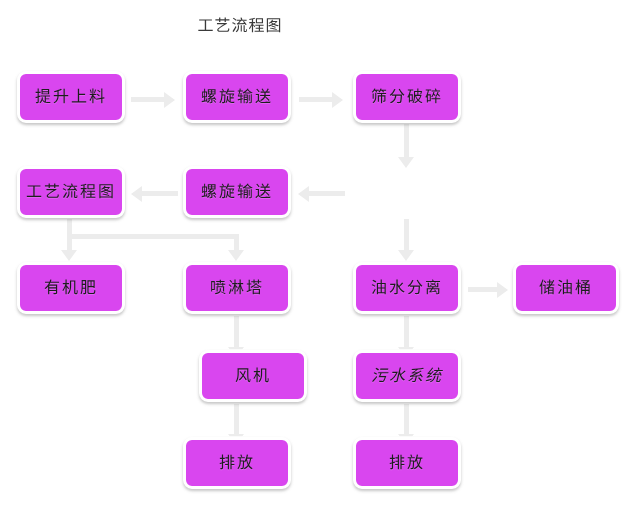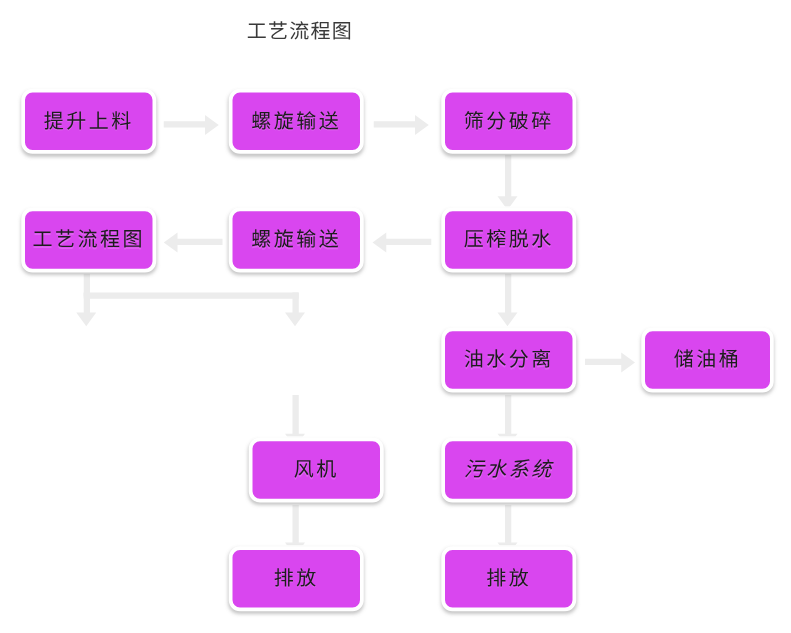--- a/index.html
+++ b/index.html
@@ -147,24 +147,27 @@
   <div class="node" style="left:353px; top:71px; width:108px; height:52px;">
     <span class="node-label">筛分破碎</span>
   </div>
 
   <div class="node" style="left:17px; top:166px; width:108px; height:52px;">
     <span class="node-label">工艺流程图</span>
   </div>
   <div class="node" style="left:183px; top:166px; width:108px; height:52px;">
     <span class="node-label">螺旋输送</span>
   </div>
-  <div class="node" style="left:353px; top:166px; width:108px; height:52px;">
-    <span class="node-label">压榨脱水</span>
+
+  <div class="node" style="left:17px; top:262px; width:108px; height:52px;">
+    <span class="node-label">有机肥</span>
   </div>
-
+  <div class="node" style="left:183px; top:262px; width:108px; height:52px;">
+    <span class="node-label">喷淋塔</span>
+  </div>
   <div class="node" style="left:513px; top:262px; width:106px; height:52px;">
     <span class="node-label">储油桶</span>
   </div>
   <div class="node" style="left:353px; top:262px; width:108px; height:52px;">
     <span class="node-label">油水分离</span>
   </div>
 
   <div class="node" style="left:199px; top:350px; width:108px; height:52px;">
     <span class="node-label">风机</span>
   </div>

